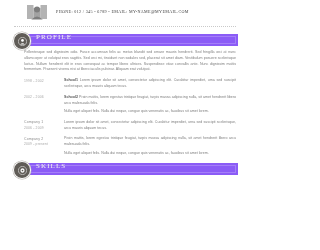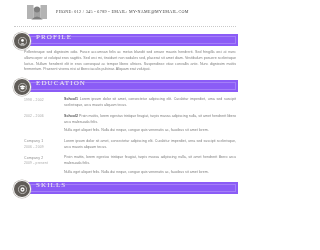--- a/index.html
+++ b/index.html
@@ -170,32 +170,20 @@
       <svg viewBox="0 0 24 24" xmlns="http://www.w3.org/2000/svg">
         <circle cx="12" cy="12" r="11" fill="none" stroke="#ffffff" stroke-width="1.4"></circle>
         <circle cx="12" cy="9" r="3.6" fill="#ffffff"></circle>
         <path d="M5.5 20 Q12 13 18.5 20 Z" fill="#ffffff"></path>
       </svg>
     </div>
     <div class="sec-title">PROFILE</div>
   </div>
   <div class="para">Pellentesque sed dignissim odio. Fusce accumsan felis ac metus blandit sed ornare mauris hendrerit. Sed fringilla orci at nunc ullamcorper ut volutpat eros sagittis. Sed orci mi, tincidunt non sodales sed, placerat sit amet diam. Vestibulum posuere scelerisque luctus. Nullam hendrerit elit in eros consequat ac tempor libero ultrices. Suspendisse vitae convallis ante. Nunc dignissim mattis fermentum. Praesent viverra nisi at libero iaculis pulvinar. Aliquam erat volutpat.</div>
 
-  <div class="section-bar">
-    <div class="bar-inner"></div>
-    <div class="sec-icon">
-      <svg viewBox="0 0 24 24" xmlns="http://www.w3.org/2000/svg">
-        <circle cx="12" cy="12" r="11" fill="none" stroke="#ffffff" stroke-width="1.4"></circle>
-        <path d="M12 6 L20 9.5 L12 13 L4 9.5 Z" fill="#ffffff"></path>
-        <path d="M7 11.2 L7 15.5 Q12 18.5 17 15.5 L17 11.2 L12 13.6 Z" fill="#ffffff"></path>
-        <rect x="19.2" y="9.3" width="0.9" height="5" fill="#ffffff"></rect>
-      </svg>
-    </div>
-    <div class="sec-title">EDUCATION</div>
-  </div>
 
   <div class="entry">
     <div class="entry-date">1998 - 2002</div>
     <div class="entry-body">
       <b>School1</b>
       <span>Lorem ipsum dolor sit amet, consectetur adipiscing elit. Curabitur imperdiet, urna sed suscipit scelerisque, arcu mauris aliquam tecus.</span>
     </div>
   </div>
 
   <div class="entry">

